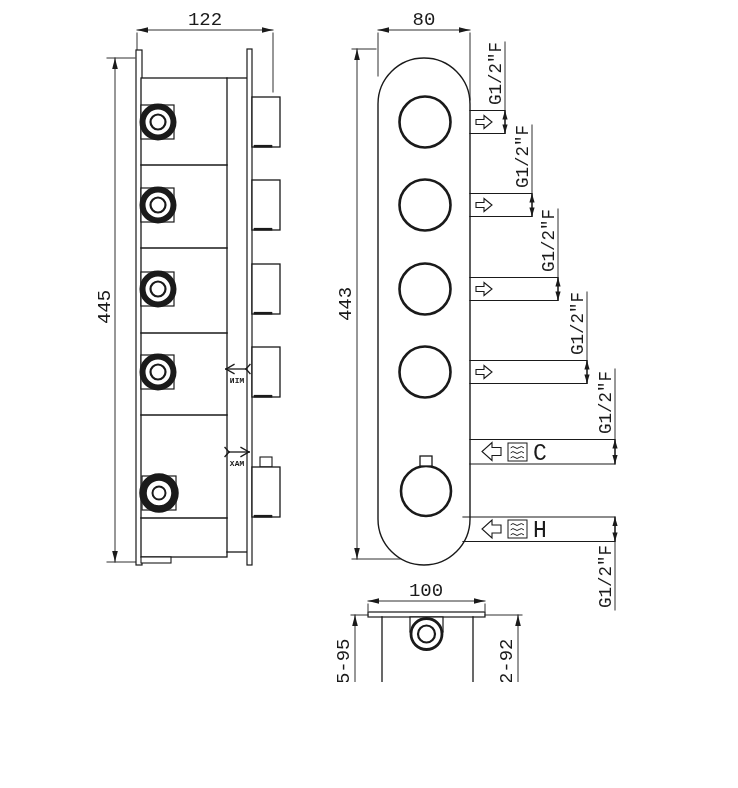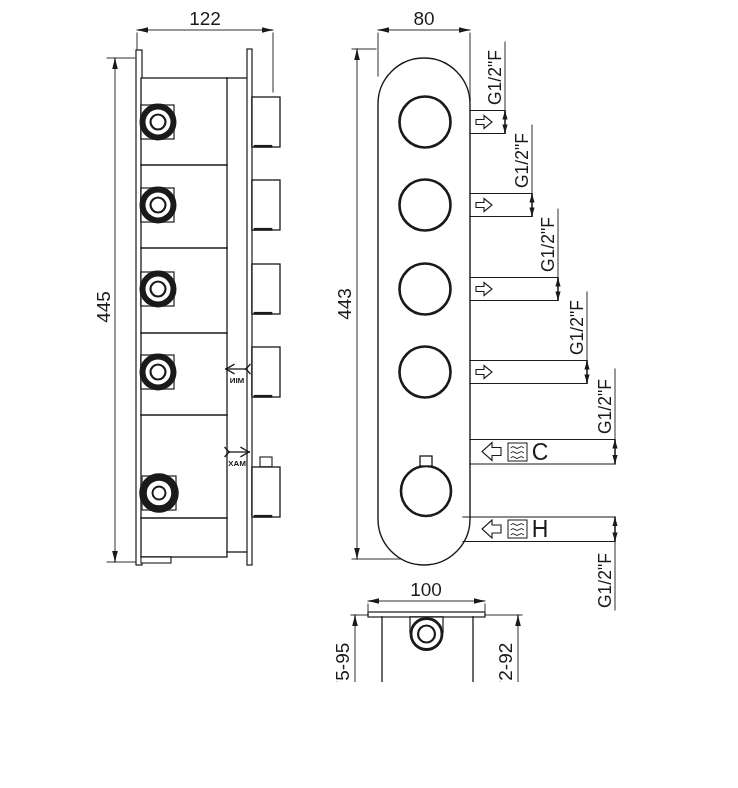--- a/index.html
+++ b/index.html
@@ -1,17 +1,17 @@
 <!DOCTYPE html>
 <html><head>
 <meta charset="utf-8">
 <style>
   html,body{margin:0;padding:0;background:#fff;}
   .canvas{position:relative;width:738px;height:682px;background:#fff;overflow:hidden;
-          font-family:Liberation Sans, sans-serif;text-align:center;}
+          font-family:Liberation Mono, monospace;text-align:center;}
   svg{display:block;}
   text{fill:#1a1a1a;}
   .dim-text{font-size:19px;}
   .port-text{font-size:17.5px;}
   .inlet-text{font-size:23px;}
   .tiny-text{font-size:8px;font-weight:700;}
 </style>
 </head>
 <body>
 

